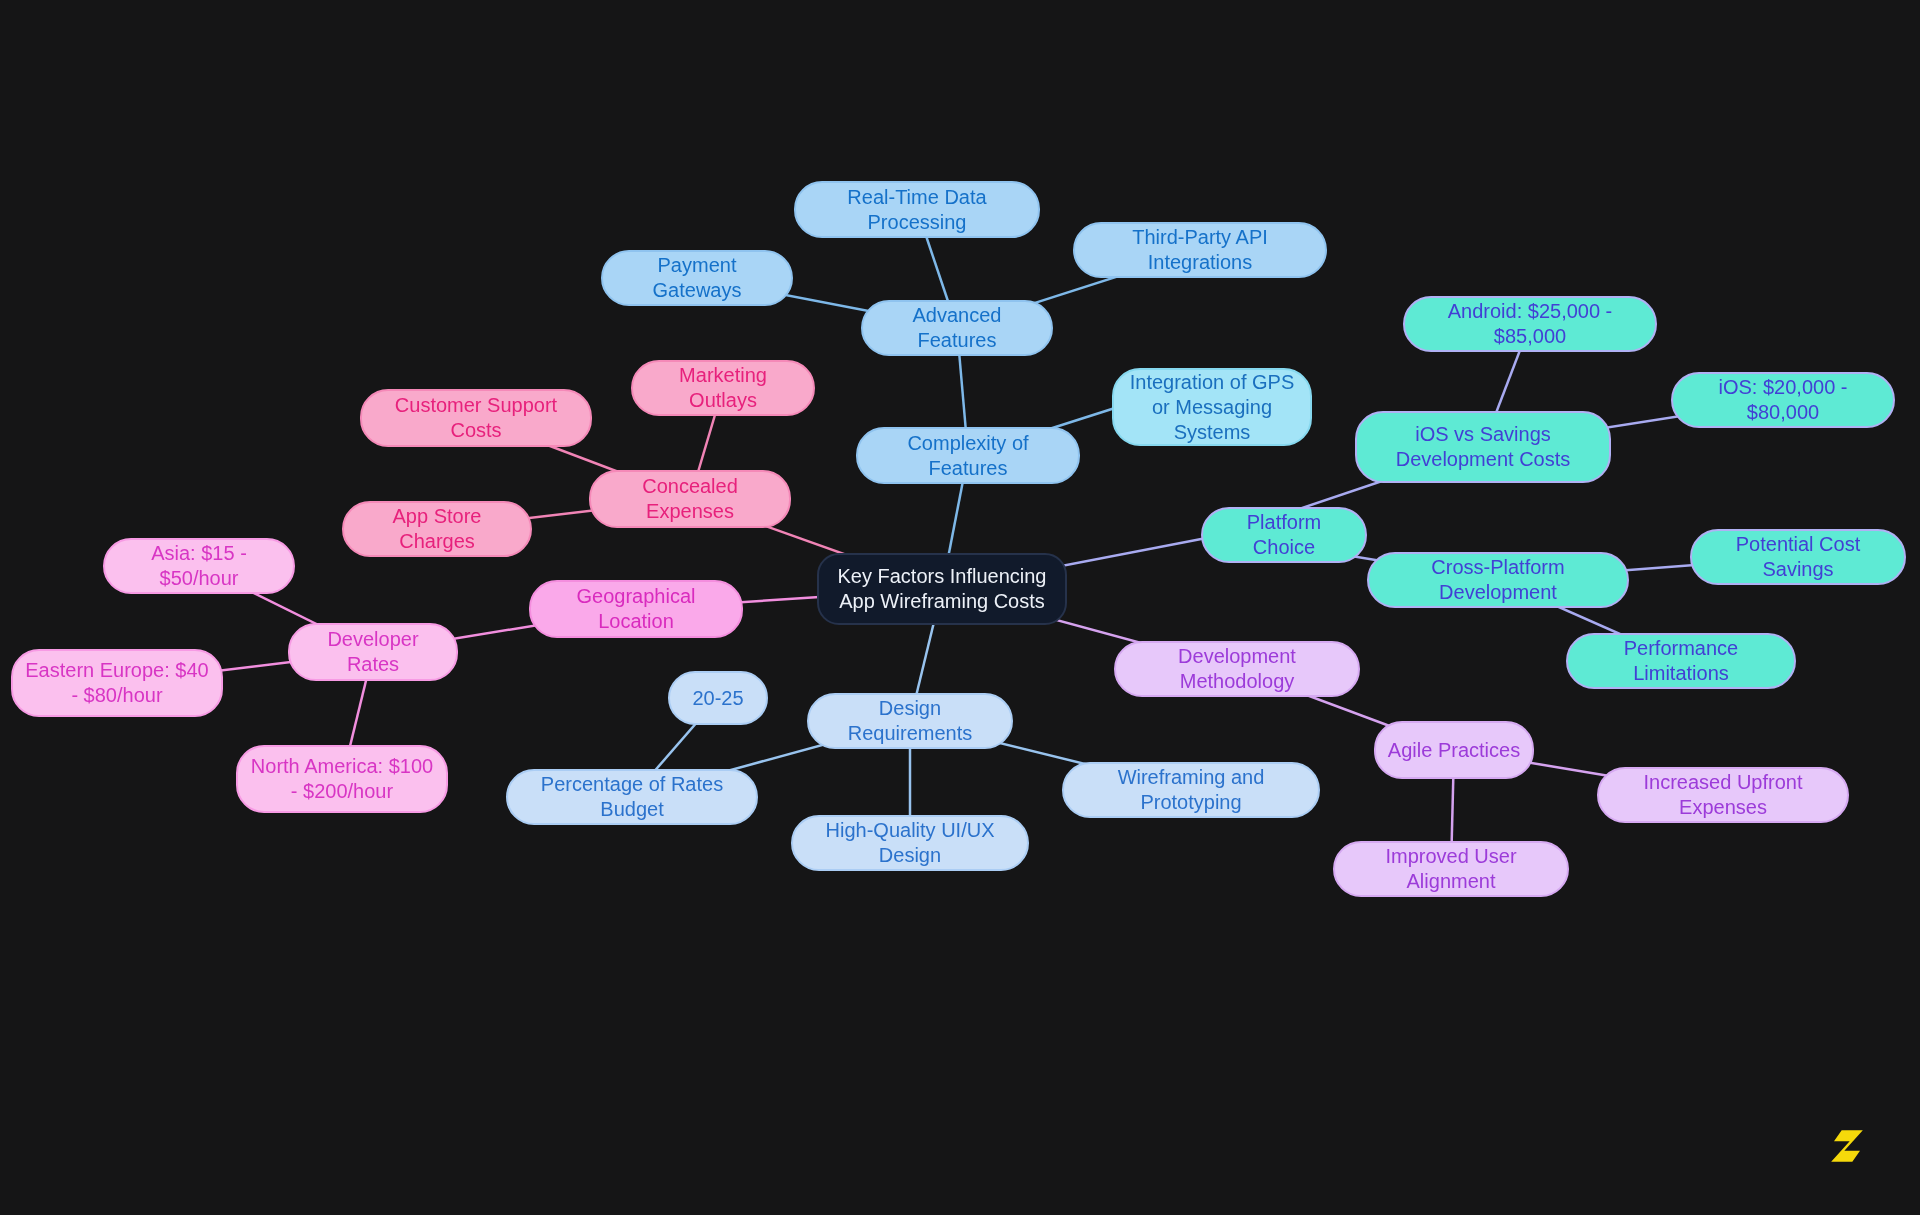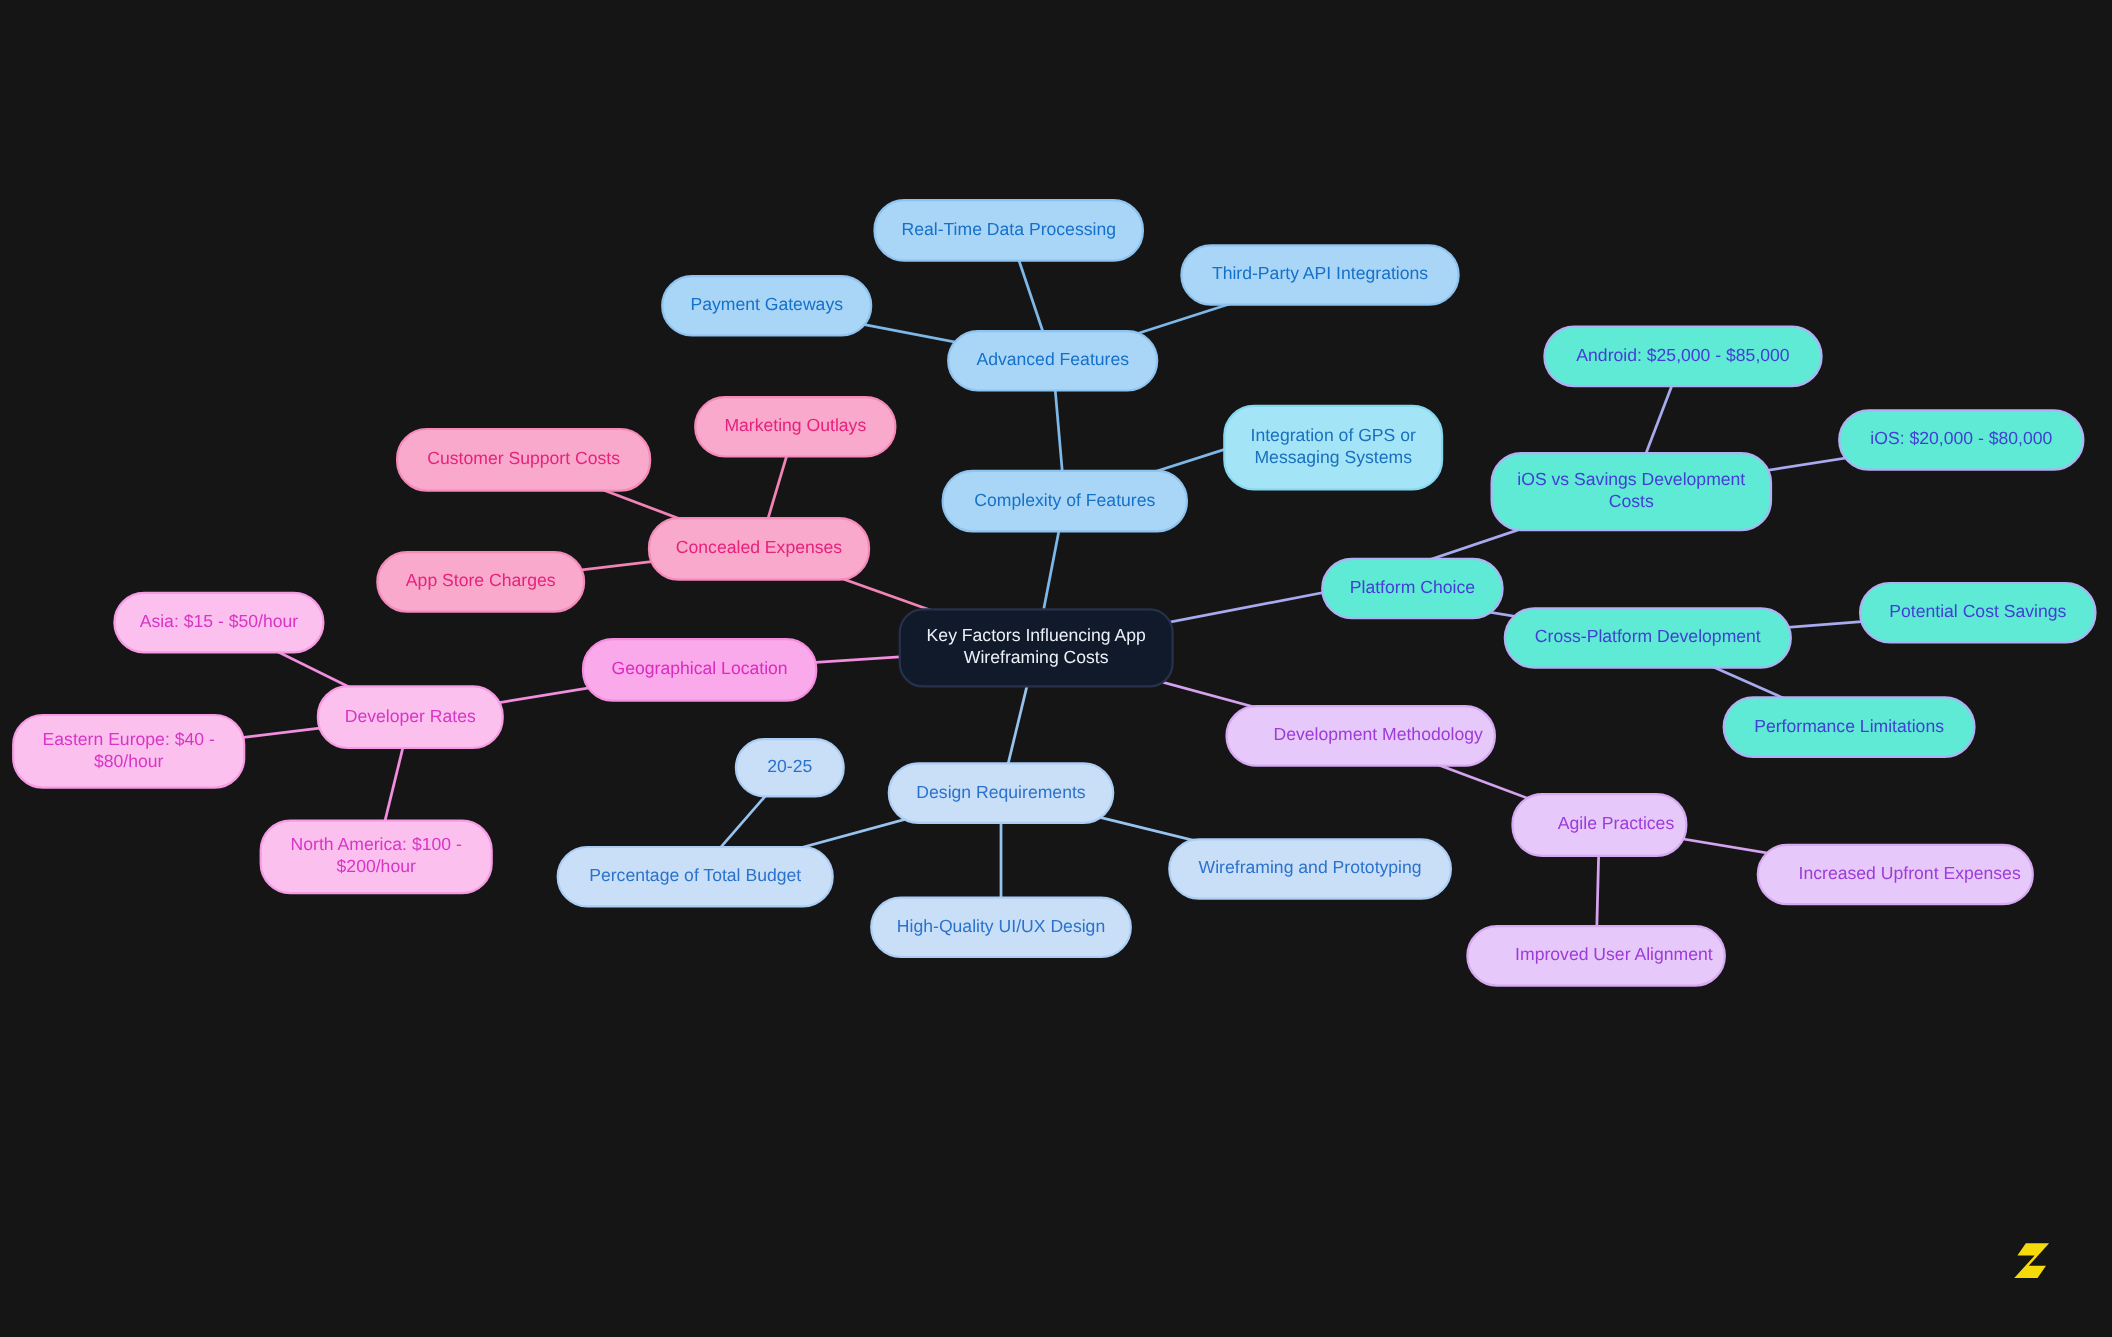--- a/index.html
+++ b/index.html
@@ -13,32 +13,32 @@
   .e-blue{stroke:#7EB8E8;}
   .e-pale{stroke:#98C3EE;}
   .e-pink{stroke:#F184B6;}
   .e-mag{stroke:#F18EDE;}
   .e-lav{stroke:#A8AAF0;}
   .e-vio{stroke:#D5A2EF;}
   .node{
     position:absolute;box-sizing:border-box;
     display:flex;align-items:center;justify-content:center;
     text-align:center;border-radius:28px;border:2px solid;
-    font-size:16px;line-height:1.25;padding:4px 10px;
+    font-size:20px;line-height:1.25;padding:4px 10px;
     cursor:pointer;
   }
   .f-central{background:#111A2B;border-color:#26324B;color:#EDF1F8;border-radius:22px;}
   .f-blue{background:#A9D5F6;border-color:#8FC3EF;color:#1571C9;}
   .f-cyan{background:#A3E4F7;border-color:#86D8EF;color:#1A6FBE;}
   .f-pale{background:#C9DFF8;border-color:#ABCDF4;color:#2B72CC;}
   .f-pink{background:#F9A9CB;border-color:#F589B8;color:#E7217C;}
   .f-mag{background:#FBC0EE;border-color:#F79AE4;color:#D835C4;}
   .f-mag-parent{background:#FAA9EA;border-color:#F48DDE;color:#D92BBE;}
   .f-lav{background:#5eead4;border-color:#B0B1F4;color:#4240D4;}
-  .f-vio{background:#E7C8FA;border-color:#D6A9F2;color:#9C3BD9;justify-content:flex-end;}
+  .f-vio{background:#E7C8FA;border-color:#D6A9F2;color:#9C3BD9;}
   #logo{position:absolute;left:1827px;top:1126px;width:40px;height:40px;}
 </style>
 </head>
 <body>
 
 <svg id="edges" viewBox="0 0 1920 1215">
 
   <line class="e-blue" x1="942" y1="589" x2="968" y2="455"></line>
   <line class="e-blue" x1="968" y1="455" x2="957" y2="328"></line>
   <line class="e-blue" x1="968" y1="455" x2="1212" y2="377"></line>
@@ -126,21 +126,21 @@
     <span>Eastern Europe: $40 - $80/hour</span>
   </div>
 <div class="node f-mag" style="left:236px;top:745px;width:212px;height:68px;">
     <span>North America: $100 - $200/hour</span>
   </div>
 
 <div class="node f-pale" style="left:807px;top:693px;width:206px;height:56px;">
     <span>Design Requirements</span>
   </div>
 <div class="node f-pale" style="left:506px;top:769px;width:252px;height:56px;">
-    <span>Percentage of Total Budget</span>
+    <span>Percentage of Rates Budget</span>
   </div>
 <div class="node f-pale" style="left:668px;top:671px;width:100px;height:54px;">
     <span>20-25</span>
   </div>
 <div class="node f-pale" style="left:791px;top:815px;width:238px;height:56px;">
     <span>High-Quality UI/UX Design</span>
   </div>
 <div class="node f-pale" style="left:1062px;top:762px;width:258px;height:56px;">
     <span>Wireframing and Prototyping</span>
   </div>

